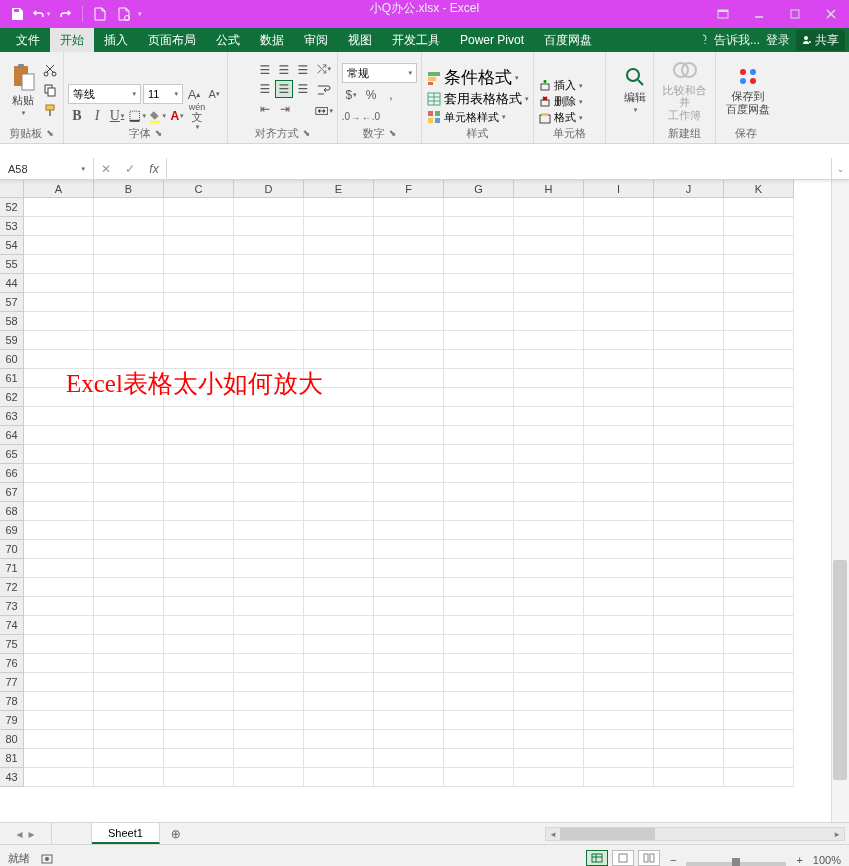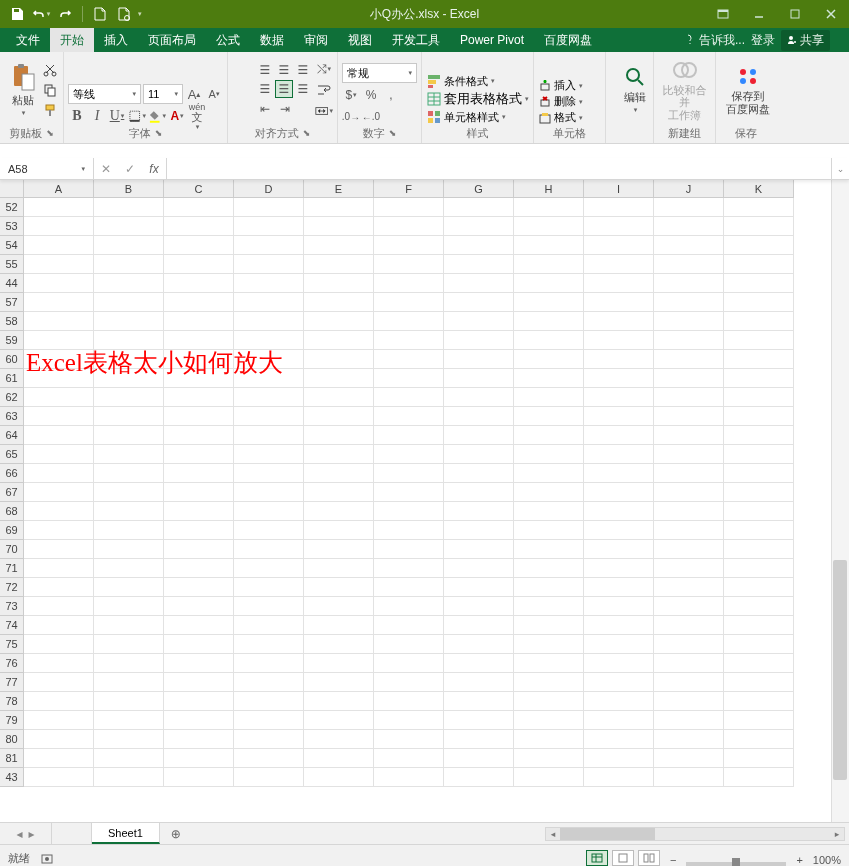--- a/index.html
+++ b/index.html
@@ -1,33 +1,33 @@
 <!DOCTYPE html>
 <html><head>
 <meta charset="utf-8">
 <style>
 * { margin: 0; padding: 0; box-sizing: border-box; font-family: "Microsoft YaHei", "Segoe UI", sans-serif; }
 body { width: 849px; height: 866px; background: #fff; overflow: hidden; font-size: 12px; }
 
 
-.titlebar { height: 28px; background: #4d7c0f; display: flex; align-items: center; color: #fff; position: relative; }
+.titlebar { height: 28px; background: #d946ef; display: flex; color: #fff; position: relative; }
 .qat { display: flex; align-items: center; padding-left: 6px; gap: 2px; }
 .qat-btn { width: 22px; height: 22px; display: flex; align-items: center; justify-content: center; color: #fff; border-radius: 2px; }
 .qat-sep { width: 1px; height: 16px; background: rgba(255,255,255,.3); margin: 0 4px; }
 .qat-dd { font-size: 7px; opacity: .7; margin-left: 1px; }
 .title-text { position: absolute; left: 50%; transform: translateX(-50%); font-size: 12px; color: #e8f3ec; }
 .win-controls { margin-left: auto; display: flex; }
 .win-btn { width: 36px; height: 28px; display: flex; align-items: center; justify-content: center; color: #d0e5d8; }
 
 
 .menurow { height: 24px; background: #0f7039; display: flex; align-items: stretch; padding-left: 6px; }
 .file-tab { background: #0f7039; color: #fff; padding: 0 10px; display: flex; align-items: center; font-size: 12px; }
 .tab { color: #fff; padding: 0 10px; display: flex; align-items: center; font-size: 12px; }
 .tab.active { background: #e5e5e5; color: #0f7039; }
-.menurow-right { margin-left: auto; display: flex; align-items: center; padding-right: 19px; gap: 6px; color: #e8f3ec; }
+.menurow-right { margin-left: auto; display: flex; align-items: center; padding-right: 4px; gap: 6px; color: #e8f3ec; }
 .share-btn { background: #0c5b2d; padding: 2px 6px; border-radius: 2px; display: flex; align-items: center; gap: 3px; }
 
 
 .ribbon { height: 92px; background: #f1f1f1; border-bottom: 1px solid #d6d6d6; display: flex; }
 .group { border-right: 1px solid #dcdcdc; display: flex; flex-direction: column; padding: 2px 4px; }
 .group-body { flex: 1; display: flex; align-items: center; gap: 3px; justify-content: flex-end; }
 .group-label { height: 16px; text-align: center; font-size: 11px; color: #6b6b6b; display: flex; justify-content: center; align-items: center; gap: 4px; }
 .dlaunch { font-size: 9px; color: #777; }
 .big-btn { display: flex; flex-direction: column; align-items: center; justify-content: center; gap: 2px; padding: 0 2px; }
 .big-btn .lbl { font-size: 11px; color: #444; text-align: center; line-height: 1.1; }
@@ -328,21 +328,21 @@
   </div>
 
   <div class="group" style="width:112px">
     <div class="group-body" style="flex-direction:column;align-items:stretch;gap:1px">
       <div class="row">
           <svg width="16" height="16" viewBox="0 0 16 16">
             <rect x="2" y="2" width="12" height="4" fill="#6bb36b"></rect>
             <rect x="2" y="7" width="8" height="4" fill="#f4c949"></rect>
             <rect x="2" y="12" width="5" height="3" fill="#d66"></rect>
           </svg>
-          <span class="lbl" style="font-size:11px">条件格式</span>
+          <span class="lbl" style="font-size:17px">条件格式</span>
           <span class="dd-caret">▾</span>
         </div>
       <div class="row">
           <svg width="16" height="16" viewBox="0 0 16 16">
             <rect x="2" y="2" width="12" height="12" fill="none" stroke="#4a7"></rect>
             <line x1="2" y1="6" x2="14" y2="6" stroke="#4a7"></line>
             <line x1="2" y1="10" x2="14" y2="10" stroke="#4a7"></line>
             <line x1="8" y1="2" x2="8" y2="14" stroke="#4a7"></line>
           </svg>
           <span class="lbl" style="font-size:13px">套用表格格式</span>
@@ -905,21 +905,21 @@
         <div class="cell"></div>
         <div class="cell"></div>
         <div class="cell"></div>
         <div class="cell"></div>
         <div class="cell"></div>
         <div class="cell"></div>
         <div class="cell"></div>
         <div class="cell"></div>
       </div>
     </div>
-  <div class="banner-text" id="banner" style="top: 166px;">Excel表格太小如何放大</div>
+  <div class="banner-text" id="banner" style="top: 187px; margin-left: 40px;">Excel表格太小如何放大</div>
   <div class="vscroll">
     <div class="vthumb" style="top:380px;height:220px"></div>
   </div>
 </div>
 
 <div class="sheet-row">
   <div class="sheet-nav">
       <span>◂</span>
       <span>▸</span>
     </div>

